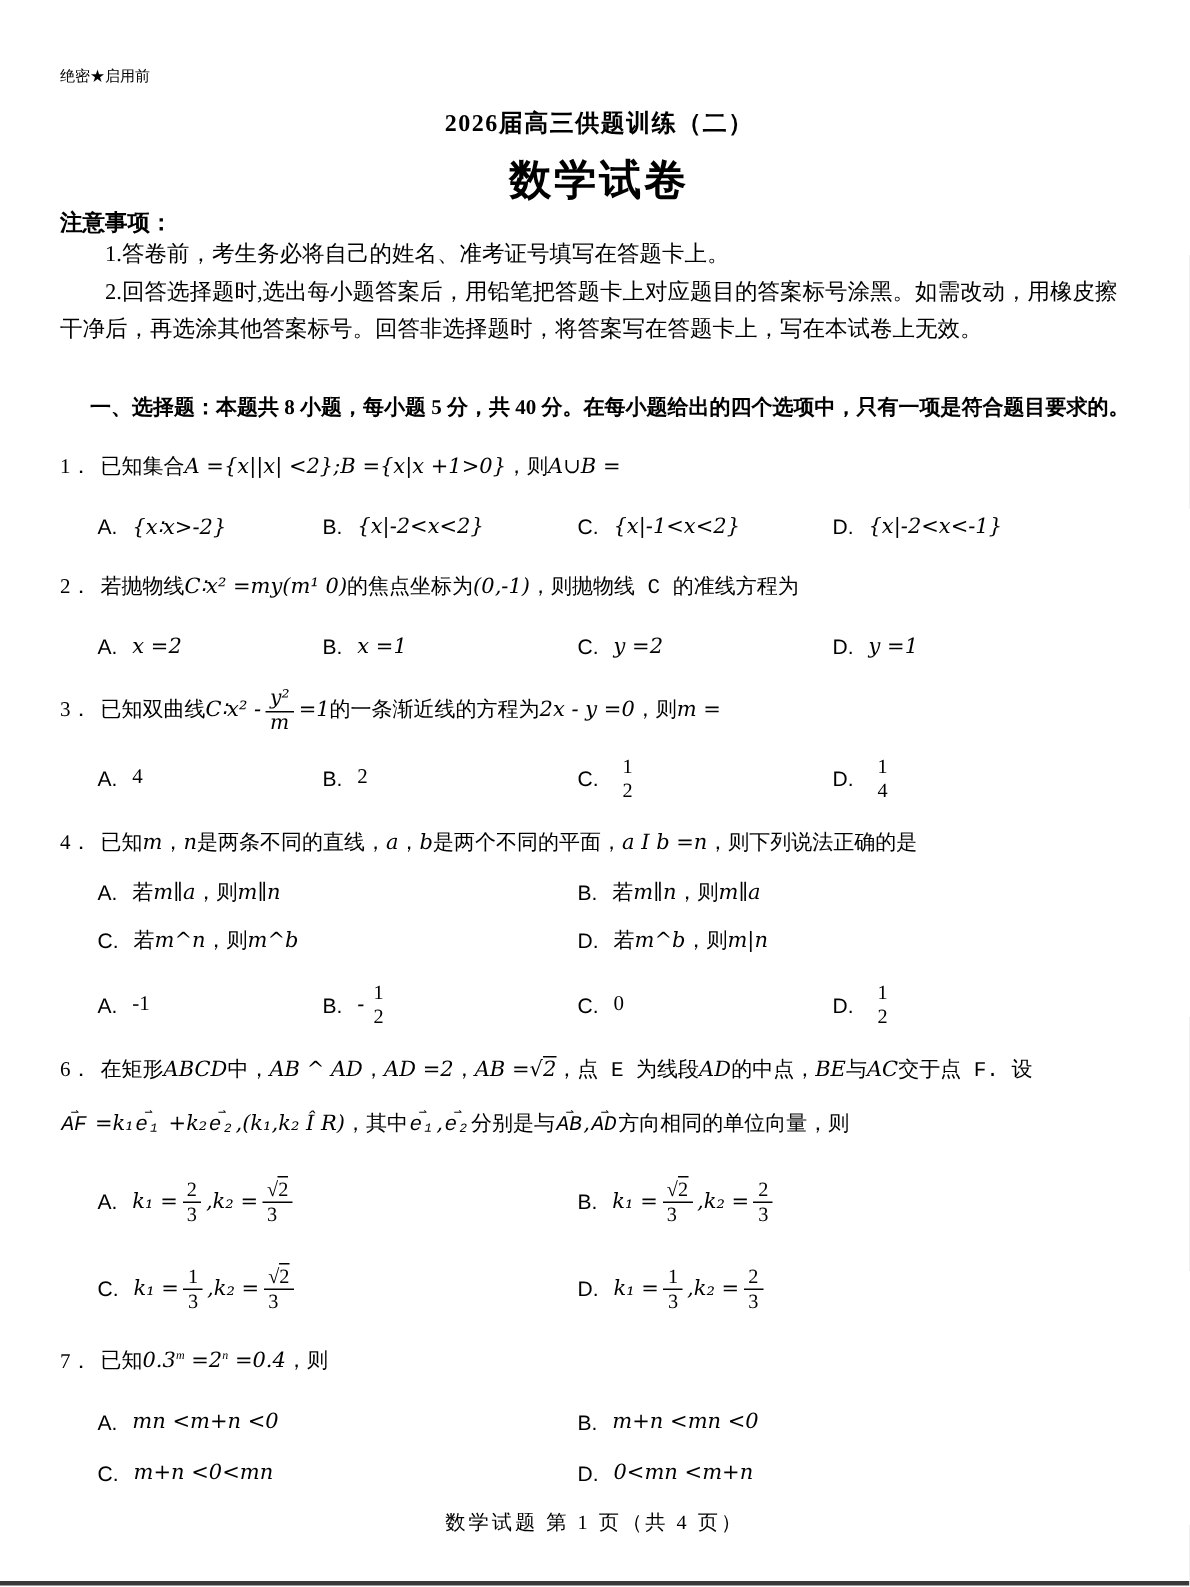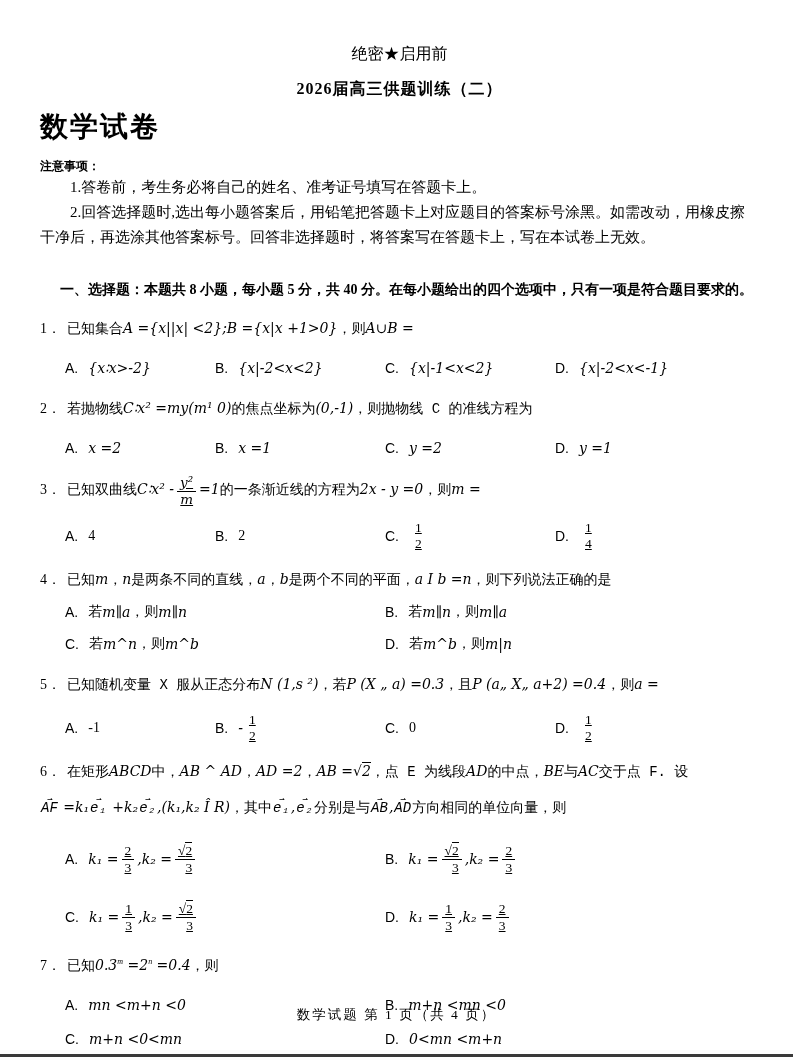--- a/index.html
+++ b/index.html
@@ -1,40 +1,40 @@
 <!DOCTYPE html>
 <html><head>
 <meta charset="utf-8">
 <style>
   html,body{margin:0;padding:0;background:#e8e8e8;}
   .page{
     position:relative;width:793px;height:1058px;background:#ffffff;color:#000;
     font-family:"Liberation Serif","DejaVu Serif",serif;overflow:hidden;
   }
   .content{padding:44px 34px 0 40px;}
-  .secrecy{font-size:16px;text-align:center;}
+  .secrecy{font-size:10px;}
   .title{margin-top:14px;text-align:center;font-size:16px;font-weight:bold;letter-spacing:1px;}
-  .subtitle{margin-top:8px;font-size:28px;font-weight:bold;letter-spacing:2px;}
-  .notice-h{margin-top:12px;font-size:12px;font-weight:bold;}
+  .subtitle{margin-top:8px;text-align:center;font-size:28px;font-weight:bold;letter-spacing:2px;}
+  .notice-h{font-size:15px;font-weight:bold;}
   .note{font-size:15px;line-height:25px;}
   .note.ind{text-indent:2em;}
   .section-h{margin-top:30px;font-size:14px;font-weight:bold;line-height:20px;margin-left:20px;}
   .q{margin-top:15px;font-size:14px;}
   .stem{line-height:27px;}
   .stem2{line-height:30px;padding-top:6px;}
   .t{font-family:Liberation Mono, monospace;}
   .m{font-family:"DejaVu Serif","Liberation Serif",serif;font-style:italic;}
   .lbl{font-family:"Liberation Sans","DejaVu Sans",sans-serif;margin-right:10px;}
   .lbl-no{margin-right:6px;}
   .optrow{display:flex;align-items:center;margin:13px 0 4px 25px;min-height:24px;}
   .optrow .opt{display:flex;align-items:center;}
   .w1{width:150px;}.w2{width:170px;}.w3{width:170px;}
   .half{width:320px;}
-  .frac{display:inline-flex;flex-direction:column;align-items:flex-end;vertical-align:middle;
-        line-height:1.15;font-size:13.5px;margin:0 3px;text-decoration:underline;}
+  .frac{display:inline-flex;flex-direction:column;align-items:flex-start;vertical-align:middle;
+        line-height:1.15;font-size:13.5px;margin:0 3px;}
   .frac .fr-n,.frac .fr-d{display:block;padding:0 3px;text-align:center;}
   .frac.bar .fr-n{border-bottom:1px solid #000;}
   .rt{font-style:normal;}
   .rad{border-top:1px solid #000;}
   .vec{position:relative;display:inline-block;font-family:Liberation Mono, monospace;font-style:italic;margin:0 1px;}
   .vec::before{content:"⇀";position:absolute;top:-0.85em;left:50%;transform:translateX(-50%);
                font-size:0.65em;font-style:normal;letter-spacing:-1px;}
   sup.sm{font-size:8px;font-style:italic;}
   .footer{position:absolute;left:0;right:0;bottom:34px;text-align:center;font-size:13.5px;letter-spacing:2px;}
   .bottom-line{position:absolute;left:0;right:0;bottom:1px;height:3px;background:#3a3a3a;}
@@ -168,23 +168,20 @@
             <span class="lbl">D.</span>
             <span class="t">若</span>
             <span class="m">m^b</span>
             <span class="t">，则</span>
             <span class="m">m|n</span>
           </div>
       </div>
     </div>
 
     <div class="q">
-      <div class="stem">
-        <span class="lbl-no">5．</span><span class="t">已知随机变量 X 服从正态分布</span><span class="m">N (1,s ²)</span><span class="t">，若</span><span class="m">P (X „ a) =0.3</span><span class="t">，且</span><span class="m">P (a„ X„ a+2) =0.4</span><span class="t">，则</span><span class="m">a =</span>
-      </div>
       <div class="optrow">
         <div class="opt w1">
             <span class="lbl">A.</span>
             <span>-1</span>
           </div>
         <div class="opt w2">
             <span class="lbl">B.</span>
             <span class="m">-</span>
             <span class="frac">
               <span class="fr-n">1</span>

